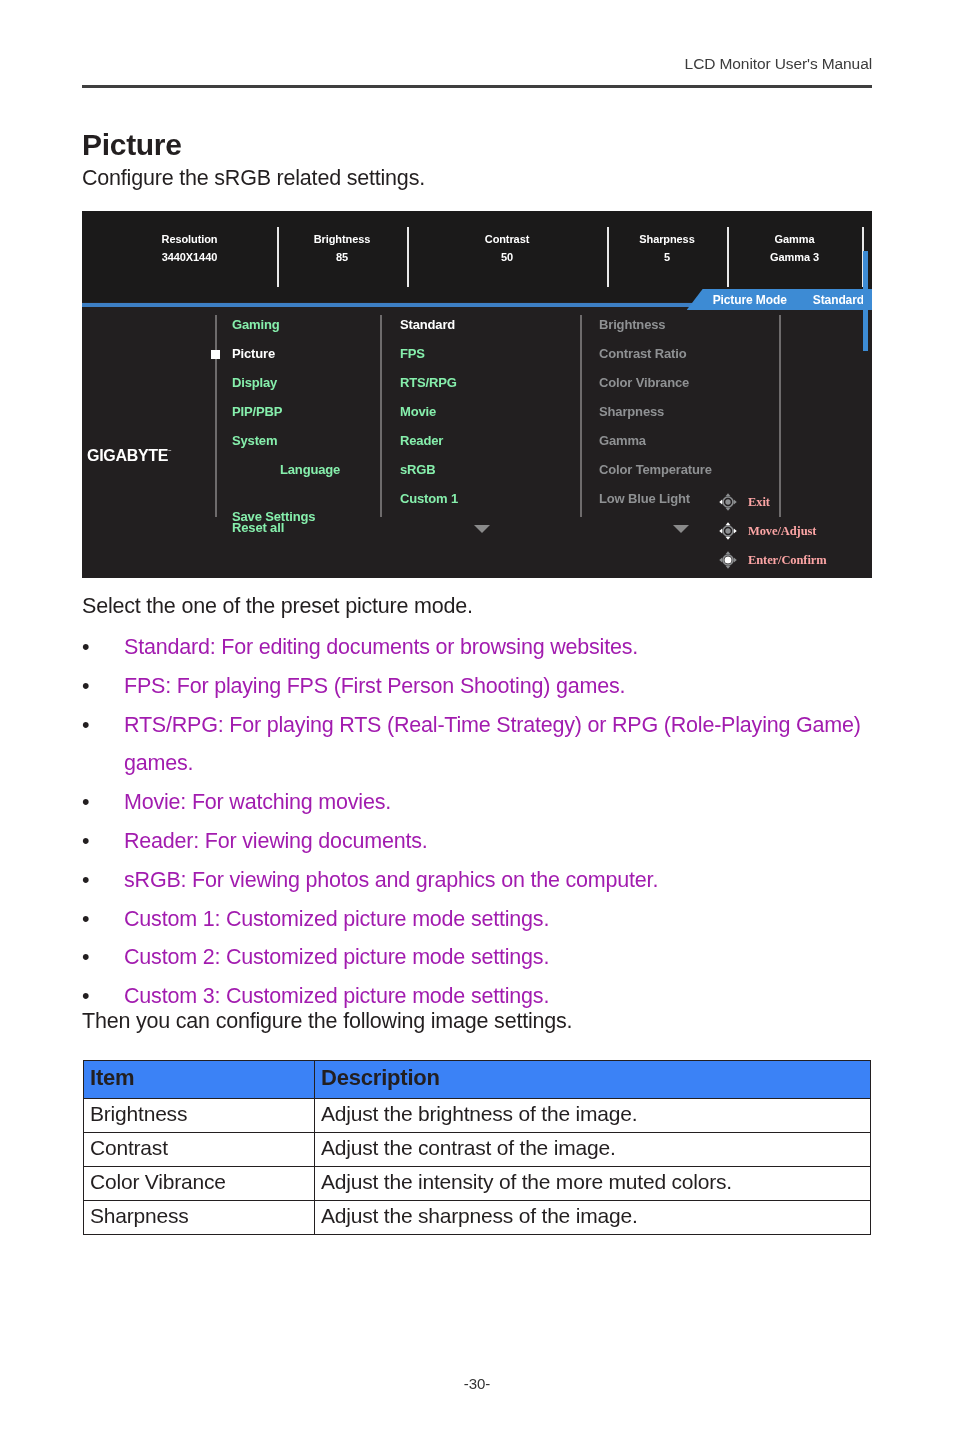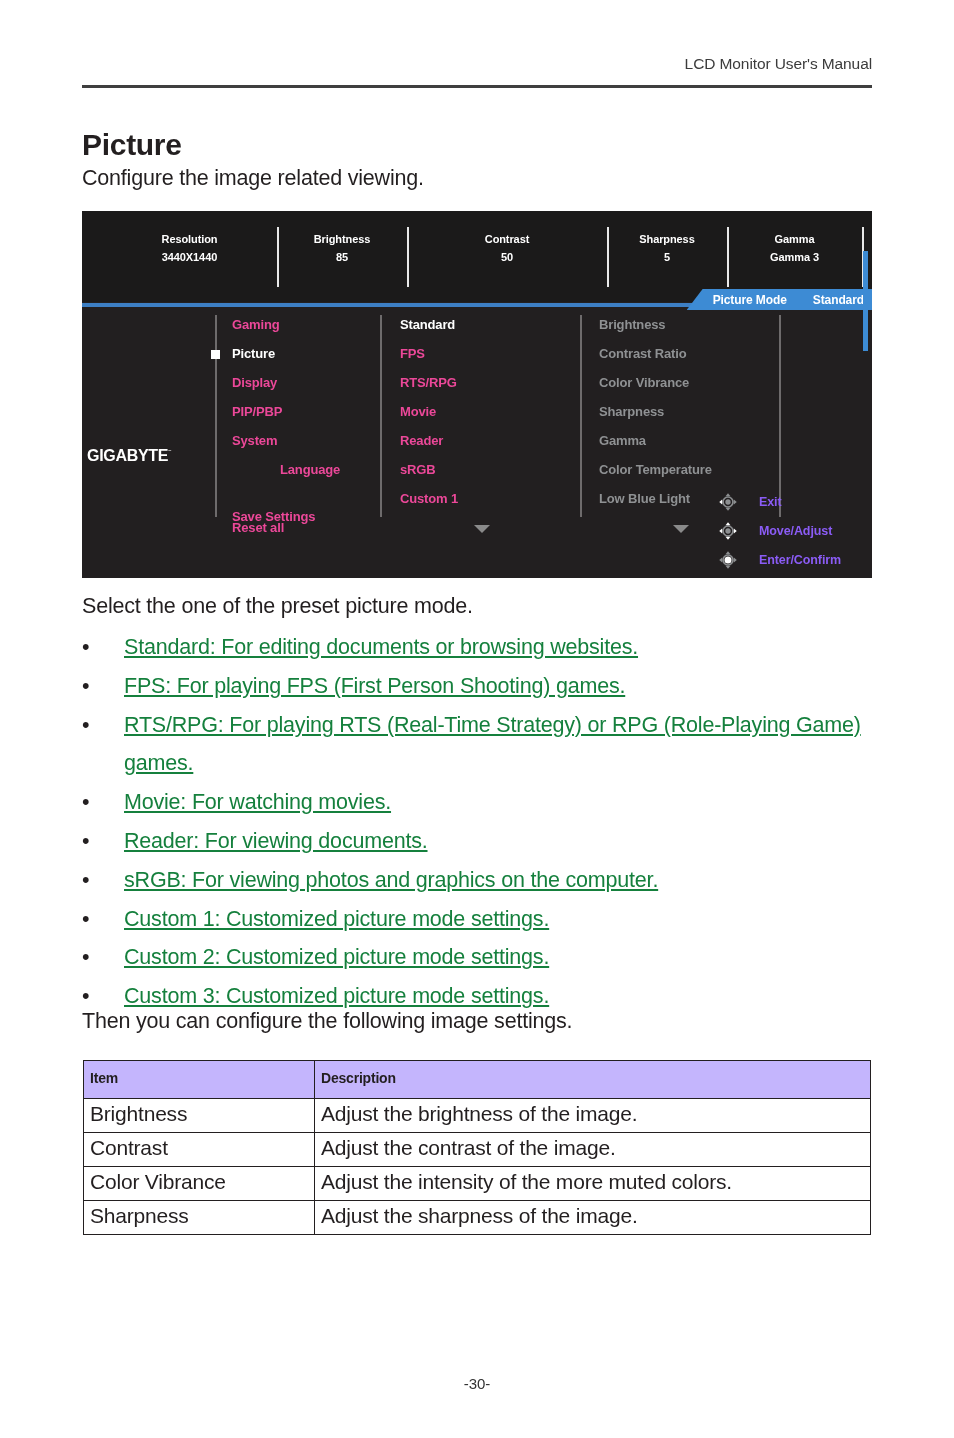--- a/index.html
+++ b/index.html
@@ -172,21 +172,21 @@
     background: #6e6b6c;
   }
   .menu-item {
     position: absolute;
     left: 0;
     font-size: 13px;
     font-weight: bold;
     letter-spacing: -0.15px;
     white-space: nowrap;
   }
-  .dim1 { color: #ec4899; }
+  .dim1 { color: #86efac; }
   .dim2 { color: #8f9193; }
   .sel  { color: #ffffff; }
   .bullet-sq {
     position: absolute;
     width: 9px;
     height: 9px;
     background: #ffffff;
   }
   .chevron {
     position: absolute;
@@ -198,25 +198,26 @@
   }
 
   
   .hint {
     position: absolute;
     display: flex;
     align-items: center;
     white-space: nowrap;
   }
   .hint .hint-label {
-    margin-left: 21px;
+    margin-left: 10px;
     font-size: 12.5px;
     font-weight: bold;
-    color: #8b5cf6;
+    color: #fca5a5;
     letter-spacing: -0.1px;
+    font-family: Liberation Serif, serif;
   }
   .joy { width: 20px; height: 20px; display: block; }
 
   
   .osd-scroll {
     position: absolute;
     right: 4px;
     width: 5px;
     background: #3d8bd4;
   }
@@ -257,23 +258,22 @@
     line-height: 38px;
     color: #231f20;
   }
   .bullet-row .btxt {
     position: absolute;
     left: 42px;
     top: 0;
     width: 760px;
     font-size: 21.5px;
     line-height: 38px;
-    color: #15803d;
+    color: #a21caf;
     letter-spacing: -0.2px;
-    text-decoration: underline;
   }
 
   
   .tbl {
     position: absolute;
     left: 83px;
     top: 1060px;
     width: 788px;
     border-collapse: collapse;
     table-layout: fixed;
@@ -282,23 +282,23 @@
     border: 1.5px solid #231f20;
     padding: 1px 6px 4px 6px;
     font-size: 21px;
     letter-spacing: -0.2px;
     color: #231f20;
     text-align: left;
     height: 28px;
     vertical-align: middle;
   }
   .tbl th {
-    background: #c4b5fd;
-    font-weight: bold;
-    font-size: 14px;
+    background: #3b82f6;
+    font-weight: bold;
+    font-size: 22px;
     height: 32px;
     margin-top: 36px;
   }
   .tbl .c1 { width: 218px; }
 
   
   .page-num {
     position: absolute;
     left: 0;
     right: 0;
@@ -310,21 +310,21 @@
 </style>
 </head>
 <body>
 
 <div class="page-header">
   <div class="hdr-text">LCD Monitor User's Manual</div>
   <div class="hdr-rule"></div>
 </div>
 
 <h1 class="page-title">Picture</h1>
-<div class="intro-line">Configure the image related viewing.</div>
+<div class="intro-line">Configure the sRGB related settings.</div>
 
 <div class="osd">
 
   <div class="osd-topbar"></div>
   <div id="osd-segments">
       <div class="osd-seg" style="left: 20px; width: 175px;">
         <div class="seg-label">Resolution</div>
         <div class="seg-value">3440X1440</div>
       </div>
       <div class="osd-seg" style="left: 195px; width: 130px;">

